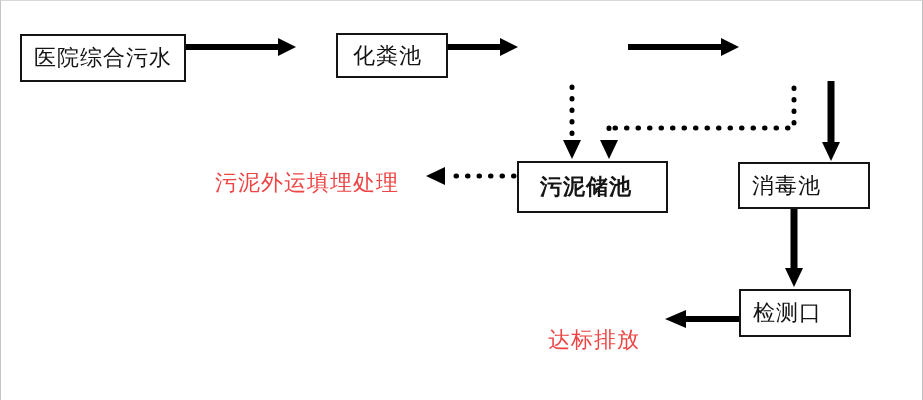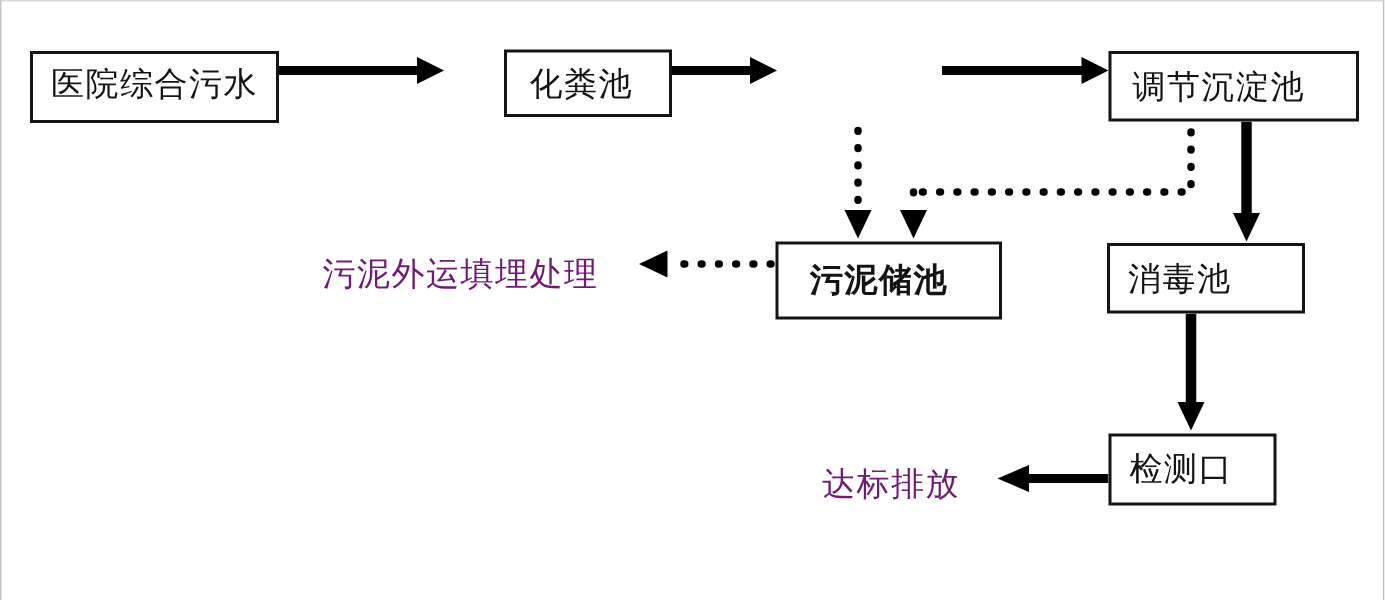--- a/index.html
+++ b/index.html
@@ -36,36 +36,36 @@
     align-items: center;
     color: #141414;
     font-size: 22px;
     line-height: 1;
     white-space: nowrap;
     letter-spacing: 1px;
   }
   .node span { display: inline-block; }
   .float-label {
     position: absolute;
-    color: #701a75;
+    color: #ef4444;
     font-size: 22px;
     line-height: 1;
     white-space: nowrap;
     letter-spacing: 1px;
   }
   
-  #n-hospital   { left: 19px;  top: 33px;  width: 166px; height: 48px; padding-left: 12px; font-family: Liberation Mono, monospace; }
+  #n-hospital   { left: 19px;  top: 33px;  width: 166px; height: 48px; padding-left: 12px; }
   #n-septic     { left: 295px; top: 32px;  width: 112px; height: 45px; padding-left: 15px; margin-left: 40px; }
   #n-gridwell   { left: 517px; top: 32px;  width: 110px; height: 48px; padding-left: 9px;  }
   #n-regulating { left: 738px; top: 33px;  width: 167px; height: 47px; padding-left: 14px; }
   #n-sludge     { left: 516px; top: 160px; width: 151px; height: 52px; padding-left: 21px; font-weight: bold; }
   #n-disinfect  { left: 737px; top: 161px; width: 132px; height: 47px; padding-left: 12px; }
   #n-detection  { left: 738px; top: 288px; width: 112px; height: 48px; padding-left: 12px; }
   #lbl-sludge-disposal { left: 214px; top: 171px; }
-  #lbl-discharge       { left: 547px; top: 311px; }
+  #lbl-discharge       { left: 547px; top: 328px; }
 </style>
 </head>
 <body>
 
 <div class="canvas">
 
   <svg class="edges" viewBox="0 0 923 400" xmlns="http://www.w3.org/2000/svg">
 
     <g>
       <line x1="185" y1="46" x2="279" y2="46" stroke="#000" stroke-width="6"></line>
@@ -113,23 +113,20 @@
       <polygon points="685,309 685,327 664,318" fill="#000"></polygon>
     </g>
   </svg>
 
   <div class="node" id="n-hospital">
     <span>医院综合污水</span>
   </div>
   <div class="node" id="n-septic">
     <span>化粪池</span>
   </div>
-  <div class="node" id="n-regulating">
-    <span>调节沉淀池</span>
-  </div>
   <div class="node" id="n-sludge">
     <span>污泥储池</span>
   </div>
   <div class="node" id="n-disinfect">
     <span>消毒池</span>
   </div>
   <div class="node" id="n-detection">
     <span>检测口</span>
   </div>
 

